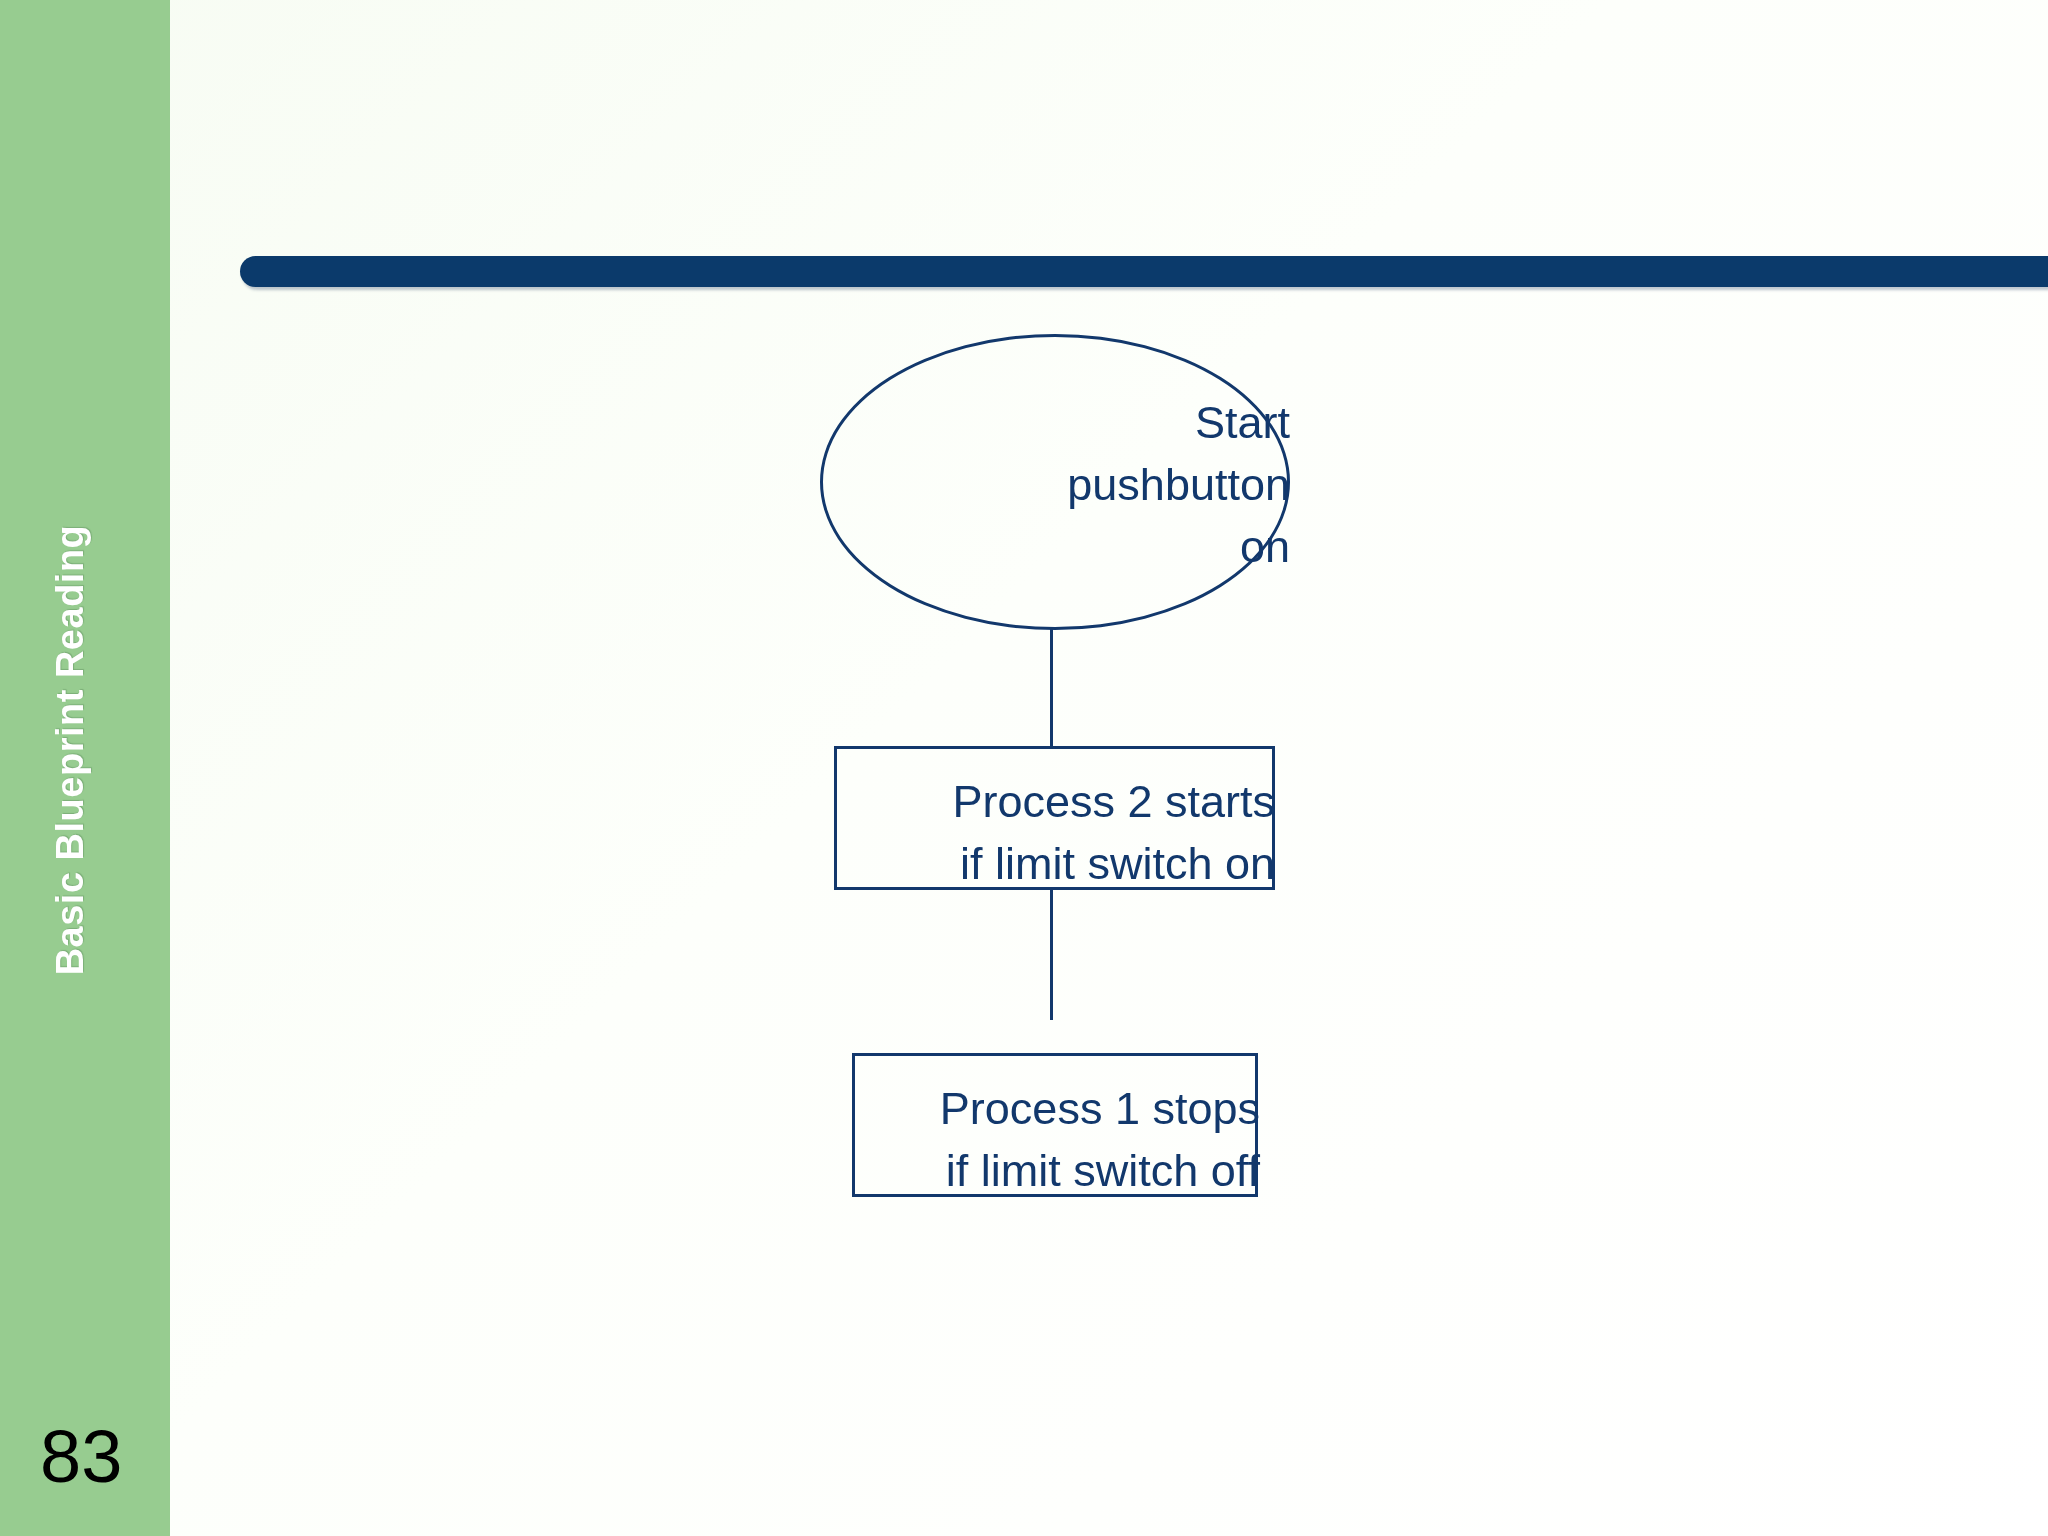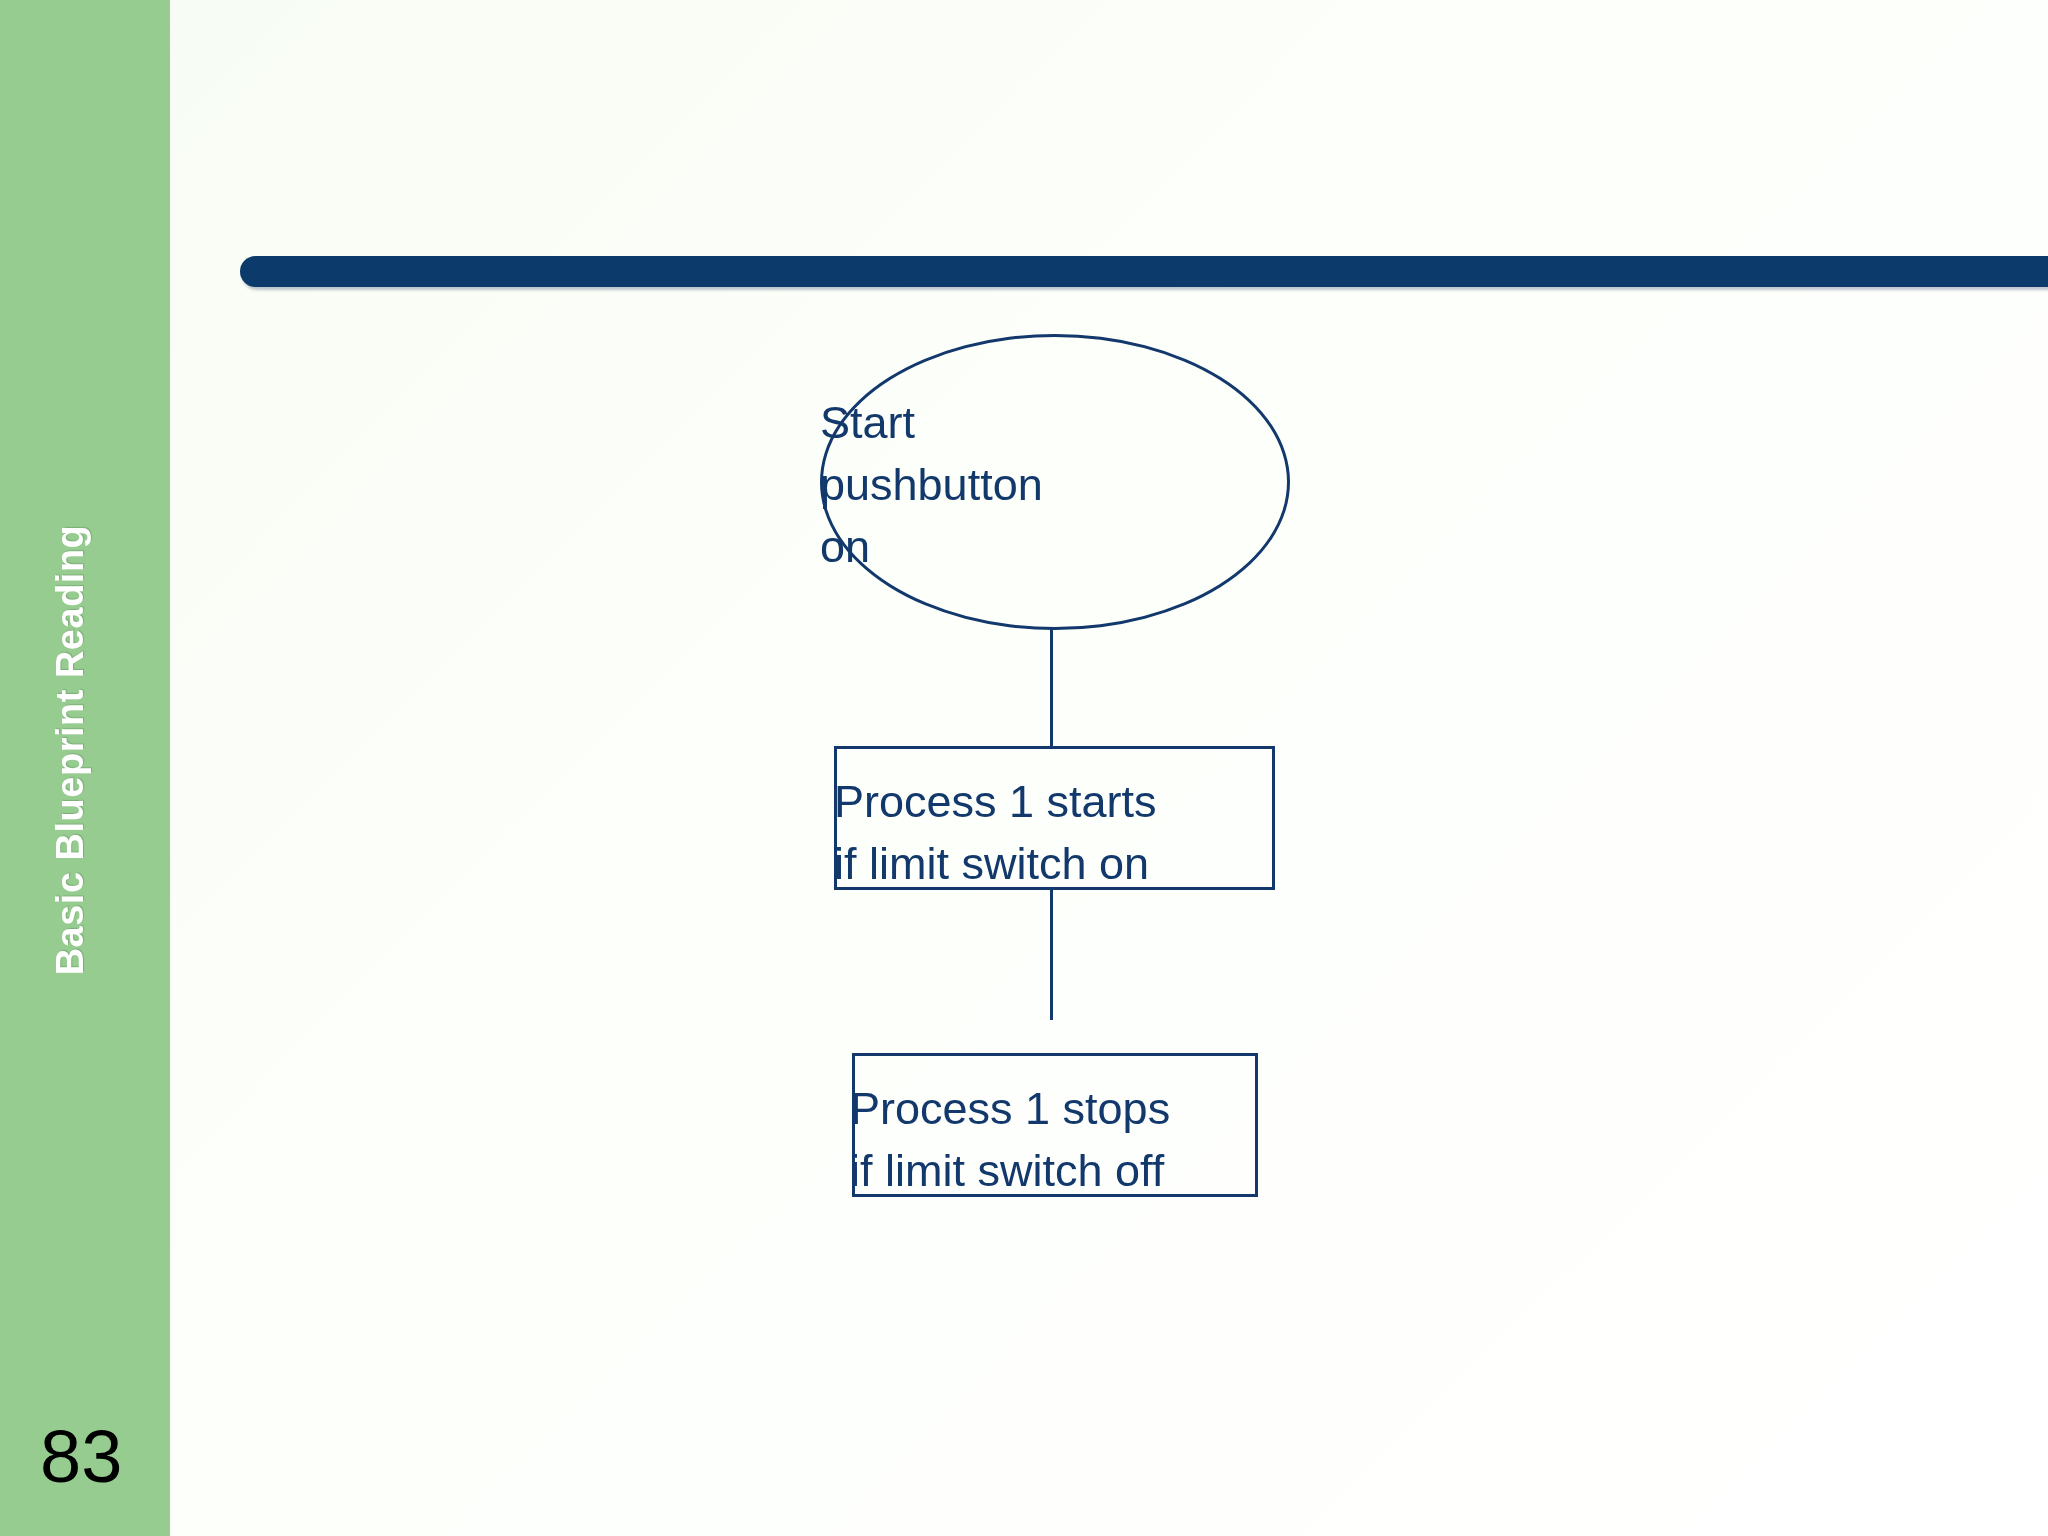--- a/index.html
+++ b/index.html
@@ -96,21 +96,21 @@
     width: 2048px;
     height: 1536px;
     pointer-events: none;
   }
 
   .node-text {
     position: absolute;
     color: #12386c;
     font-size: 45px;
     line-height: 62px;
-    text-align: left;
+    text-align: right;
     white-space: pre-line;
     font-family: "Liberation Sans", sans-serif;
   }
 
   #ellipse-start {
     position: absolute;
     left: 820px;
     top: 334px;
     width: 470px;
     height: 296px;
@@ -189,21 +189,21 @@
   <div id="diagram">
 
     <div id="ellipse-start"></div>
     <div id="ellipse-start-text" class="node-text">Start
 pushbutton
 on</div>
 
     <div id="connector-1" class="connector"></div>
 
     <div id="box-process-start"></div>
-    <div id="box-process-start-text" class="node-text">Process 1 starts
+    <div id="box-process-start-text" class="node-text">Process 2 starts
 if limit switch on</div>
 
     <div id="connector-2" class="connector"></div>
 
     <div id="box-process-stop"></div>
     <div id="box-process-stop-text" class="node-text">Process 1 stops
 if limit switch off</div>
 
   </div>
 

